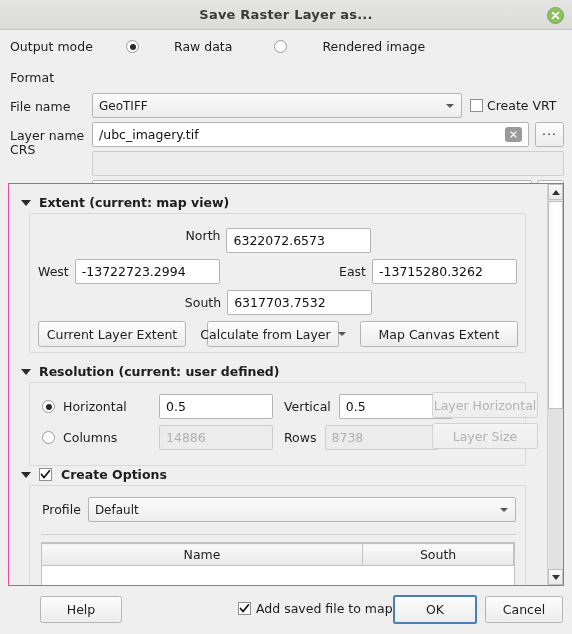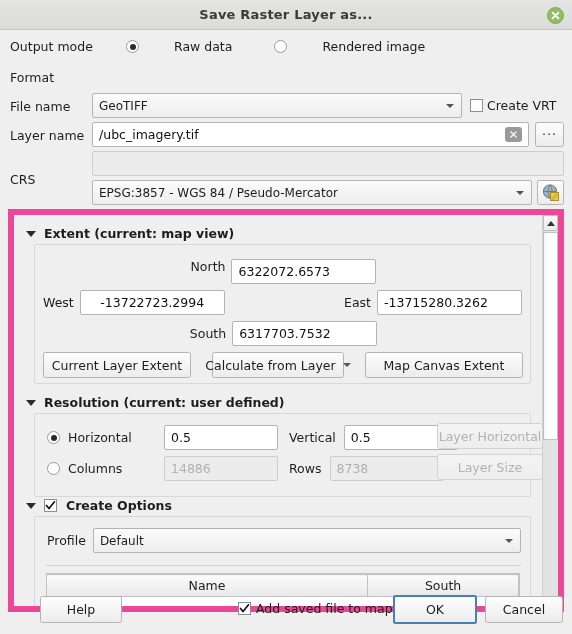--- a/index.html
+++ b/index.html
@@ -112,23 +112,22 @@
   }
 
   
   #form-top { position: absolute; left: 0; top: 30px; width: 572px; height: 150px; }
   .row { position: absolute; left: 10px; height: 25px; display: flex; align-items: center; gap: 28px; }
 
   #scrollarea {
     position: absolute; left: 8px; top: 183px;
     width: 556px; height: 403px;
     background: #efefef;
-    border: 6px solid #ec4899;
+    border: 1px solid #ec4899;
     overflow: hidden;
-    margin-top: 26px;
   }
   #scrollinner { position: absolute; left: 0; top: 0; width: 538px; }
 
   
   #vscroll { position: absolute; right: 0; top: 0; width: 16px; height: 401px;
              background: #e2e2e2; border-left: 1px solid #cfcfcf; }
   .sb-btn { position: absolute; left: 0; width: 15px; height: 16px;
             background: linear-gradient(#fafafa,#e9e9e9); border: 1px solid #c0c0c0;
             display:flex; align-items:center; justify-content:center; cursor: pointer; }
   #sb-up { top: 0; }
@@ -198,21 +197,21 @@
     <span style="position:relative; top:-4px; letter-spacing:1px;">...</span>
   </div>
 
   <div class="row" style="top:93px;">
     <span class="lbl" style="width:82px;">Layer name</span>
   </div>
   <div class="field" style="position:absolute; left:92px; top:121px; width:472px; background:#ececec; border-color:#cdcdcd;">
     <span></span>
   </div>
 
-  <div class="row" style="top:132px;align-items:flex-end;">
+  <div class="row" style="top:107px;">
     <span class="lbl" style="width:82px;">CRS</span>
   </div>
   <div class="combo" style="position:absolute; left:92px; top:150px; width:440px;">
     <span>EPSG:3857 - WGS 84 / Pseudo-Mercator</span>
     <span class="arrow"></span>
   </div>
   <div class="btn" style="position:absolute; left:537px; top:150px; width:27px; height:25px;">
     <svg width="19" height="19" viewBox="0 0 19 19" aria-hidden="true">
       <circle cx="9" cy="8.5" r="6.6" fill="#9fb3bd" stroke="#5d7683" stroke-width="1"></circle>
       <path d="M2.5 8.5 H15.5 M9 2 C6.4 4.6 6.4 12.4 9 15 M9 2 C11.6 4.6 11.6 12.4 9 15" fill="none" stroke="#5d7683" stroke-width=".8"></path>
@@ -233,21 +232,21 @@
 
       <div style="position:absolute; left:0; top:14px; width:497px; display:flex; align-items:flex-start; justify-content:center;">
         <span class="lbl" style="margin-right:6px;">North</span>
         <span class="field" style="width:145px;">
           <span>6322072.6573</span>
         </span>
       </div>
 
       <div style="position:absolute; left:8px; top:45px; display:flex; align-items:center;">
         <span class="lbl" style="margin-right:6px;">West</span>
-        <span class="field" style="width:145px;justify-content:center;">
+        <span class="field" style="width:145px;">
           <span>-13722723.2994</span>
         </span>
       </div>
 
       <div style="position:absolute; right:8px; top:45px; display:flex; align-items:center;">
         <span class="lbl" style="margin-right:6px;">East</span>
         <span class="field" style="width:145px;">
           <span>-13715280.3262</span>
         </span>
       </div>

